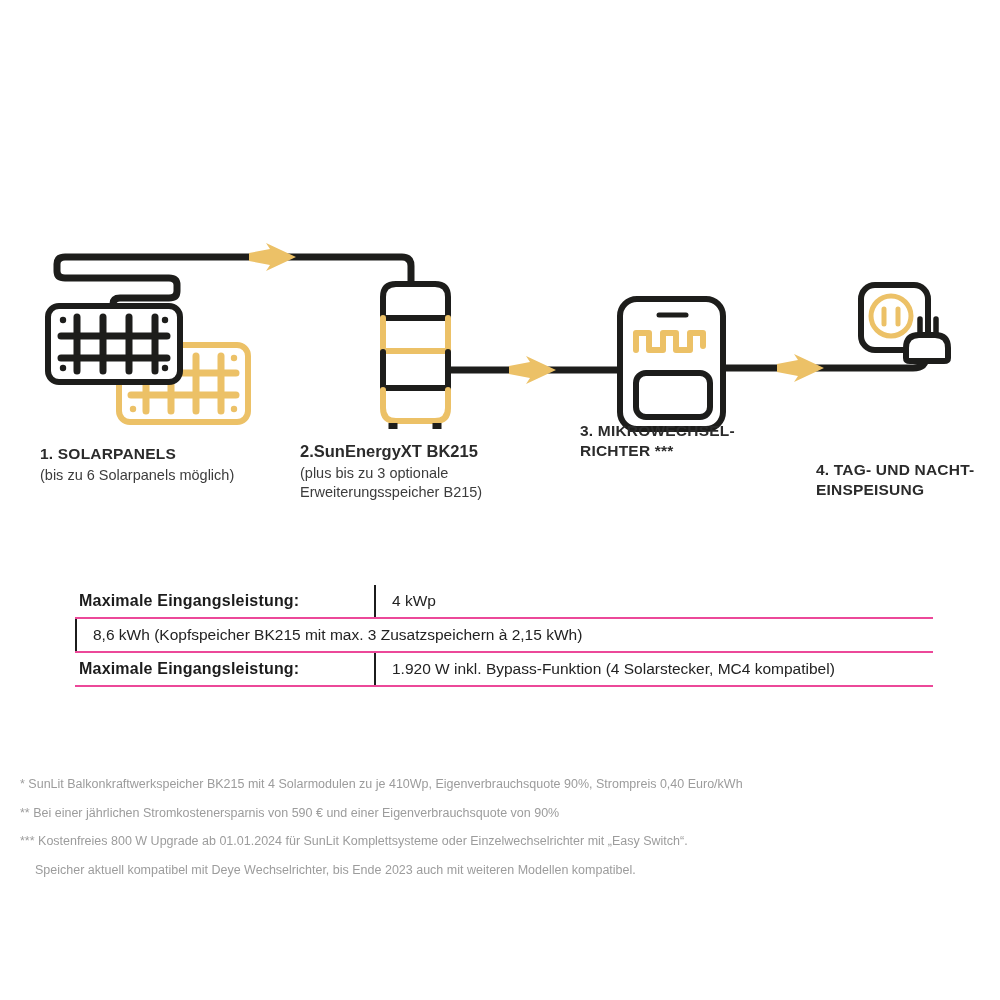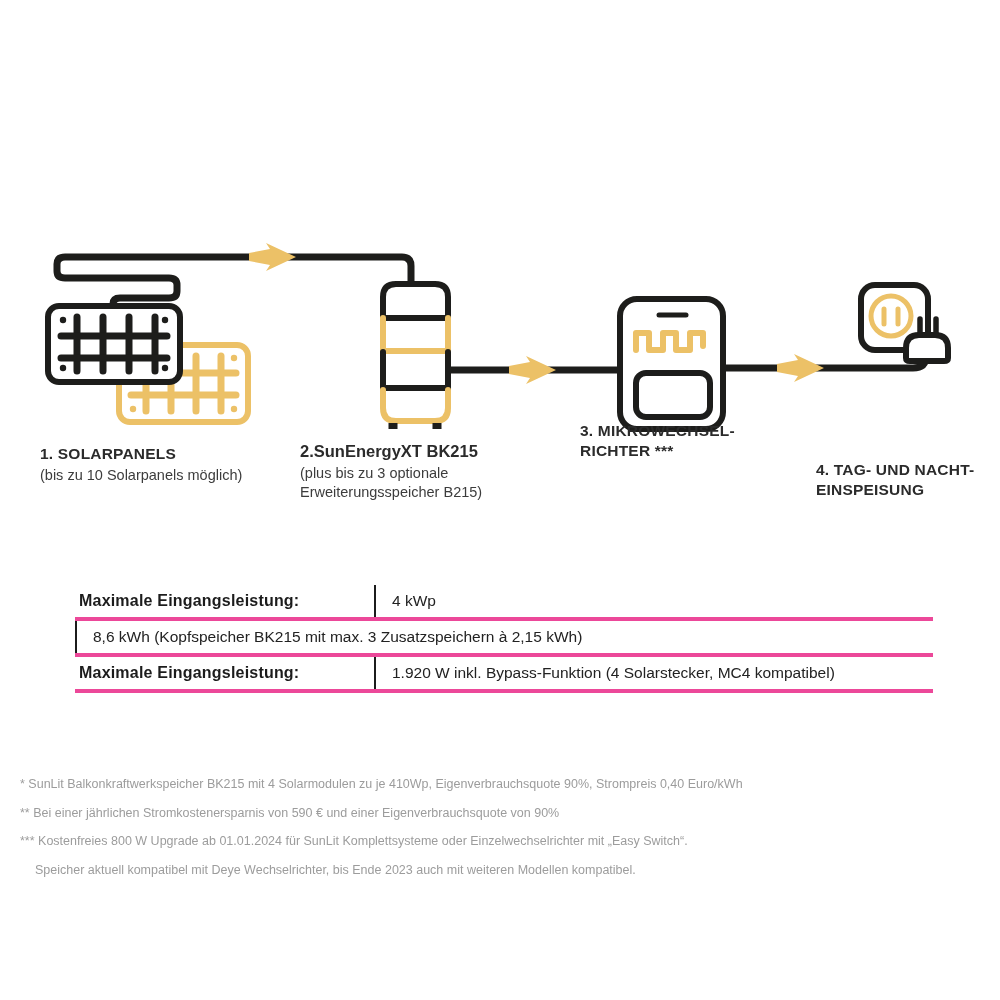--- a/index.html
+++ b/index.html
@@ -12,21 +12,21 @@
   svg.diagram{position:absolute;left:0;top:0;width:1000px;height:1000px;}
 
   
   .step-label{position:absolute;text-align:left;}
   .step-title{font-weight:bold;font-size:15.5px;letter-spacing:.2px;color:#2b2b2b;line-height:1.3;}
   .step-title.big{font-size:16.5px;letter-spacing:0;}
   .step-sub{font-size:14.5px;color:#3c3c3c;line-height:1.28;margin-top:2px;}
 
   
   .spec-table{position:absolute;left:75px;top:585px;width:858px;}
-  .spec-row{display:flex;align-items:flex-end;border-bottom:4px solid #ec4899;}
+  .spec-row{display:flex;align-items:flex-end;border-bottom:2px solid #ec4899;}
   .spec-label{width:285px;flex:0 0 285px;font-weight:bold;font-size:16px;color:#1c1c1c;
     padding:7px 10px 7px 4px;letter-spacing:.2px;}
   .spec-value{flex:1;border-left:2px solid #1c1c1c;font-size:15.5px;color:#222;
     padding:7px 6px 7px 16px;}
 
   
   .footnotes{position:absolute;left:20px;top:764px;width:940px;
     font-size:12.5px;color:#9c9c9c;line-height:1.33;}
   .footnotes .fn{margin:12px 0 1px 0;}
   .footnotes .fn.indent{padding-left:15px;}
@@ -105,21 +105,21 @@
     </g>
 
     <g stroke-linecap="round">
       <path d="M 906 358 V 348 Q 906 335 919 335 H 935 Q 948 335 948 348 V 358 Q 948 361 944 361 H 910 Q 906 361 906 358 Z" fill="#fff" stroke="#1D1D1B" stroke-width="6" stroke-linejoin="round"></path>
       <path d="M 920 319 V 334 M 936 319 V 334" fill="none" stroke="#1D1D1B" stroke-width="5.5"></path>
     </g>
   </svg>
 
   <div class="step-label" style="left:40px;top:444px;width:225px;">
     <div class="step-title">1. SOLARPANELS</div>
-    <div class="step-sub">(bis zu 10 Solarpanels möglich)</div>
+    <div class="step-sub">(bis zu 6 Solarpanels möglich)</div>
   </div>
 
   <div class="step-label" style="left:300px;top:441px;width:230px;">
     <div class="step-title big">2.SunEnergyXT BK215</div>
     <div class="step-sub">(plus bis zu 3 optionale Erweiterungsspeicher B215)</div>
   </div>
 
   <div class="step-label" style="left:580px;top:421px;width:185px;">
     <div class="step-title">3. MIKROWECHSEL-</div>
     <div class="step-title">RICHTER ***</div>

